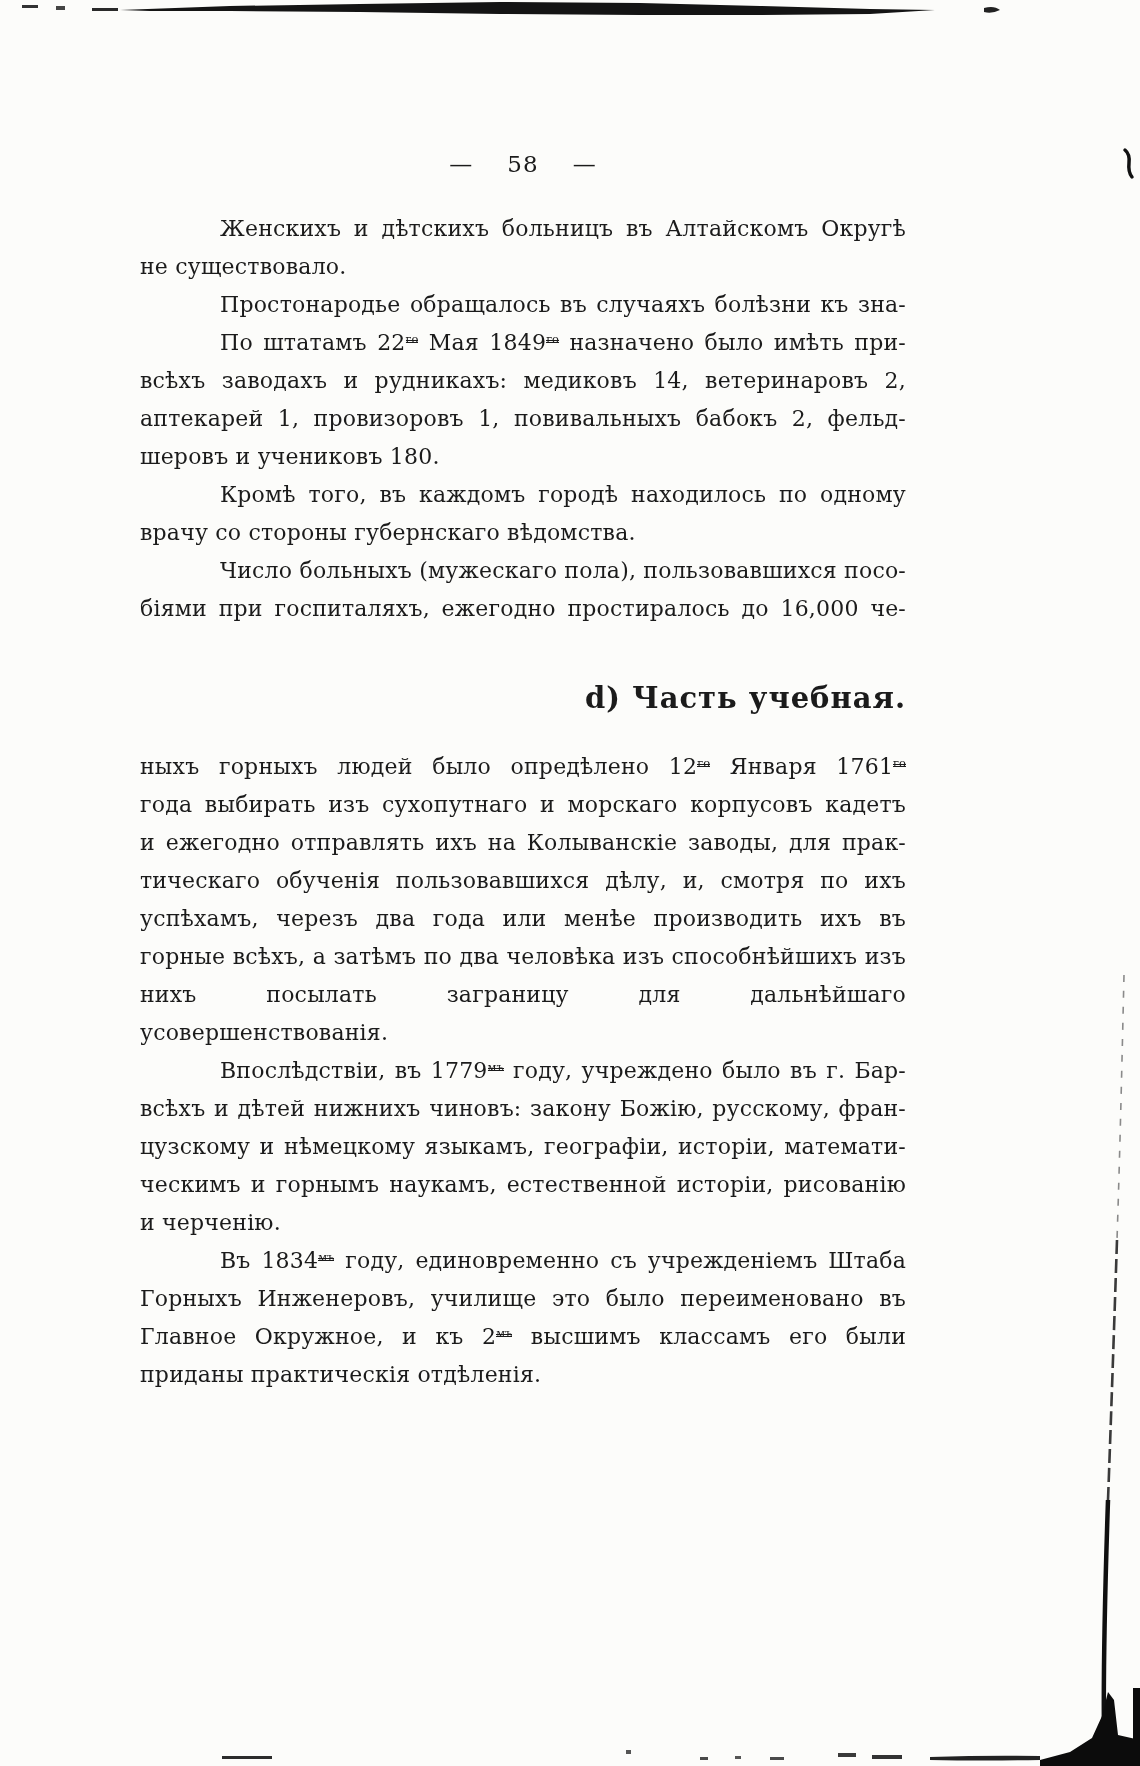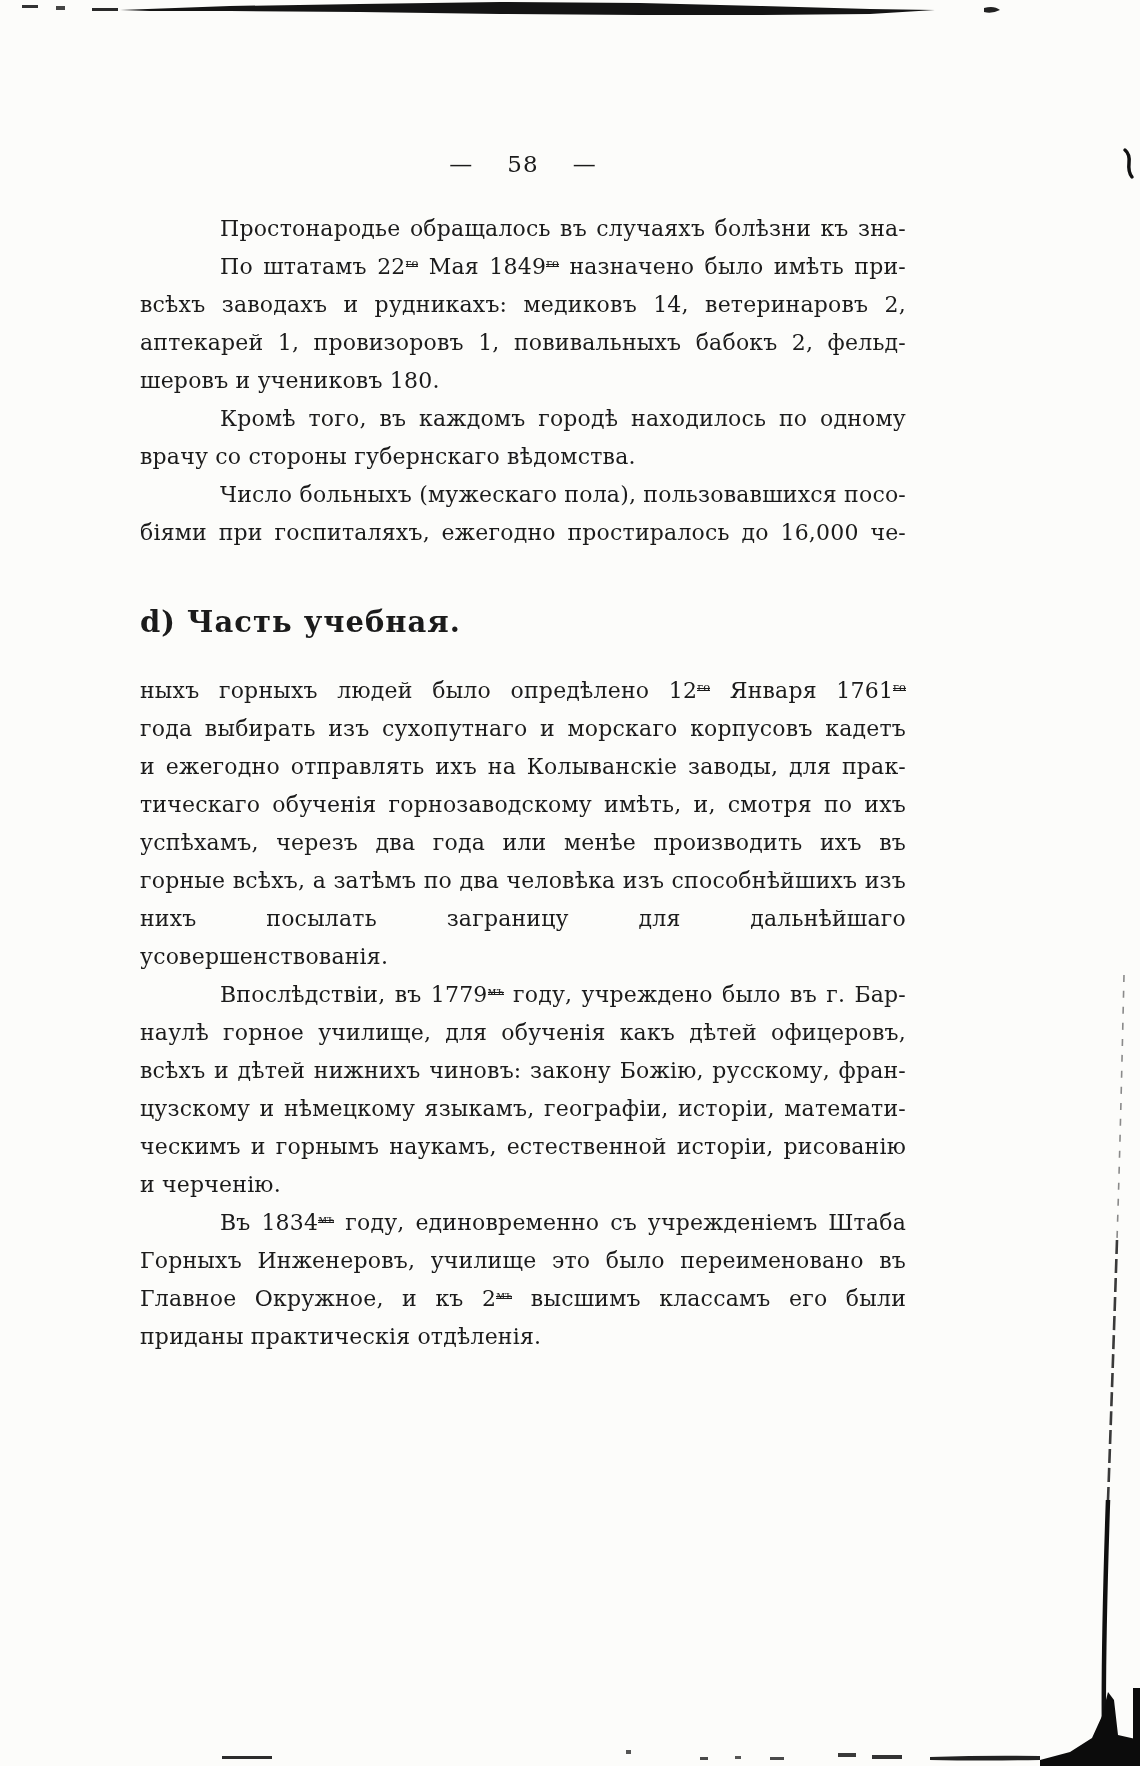--- a/index.html
+++ b/index.html
@@ -52,21 +52,21 @@
     font-size: 0.52em;
     line-height: 0;
     position: relative;
     top: -0.62em;
     border-bottom: 3px double #1b1b1b;
     padding-bottom: 1px;
     letter-spacing: 0;
   }
   .heading {
     font-weight: bold;
-    text-align: left;
+    text-align: right;
     font-size: 29px;
     line-height: 40px;
     margin-top: 50px;
     margin-bottom: 30px;
     letter-spacing: 1px;
   }
   .artifacts {
     position: absolute;
     left: 0; top: 0;
     width: 1140px;
@@ -105,20 +105,24 @@
 </svg>
 
 <div class="page-column">
   <div class="page-header">
     <span>—</span>
     <span>58</span>
     <span>—</span>
   </div>
   <div class="page-text">
       <div class="para">
+        <div class="line indent fill">Женскихъ и дѣтскихъ больницъ въ Алтайскомъ Округѣ</div>
+        <div class="line">не существовало.</div>
+      </div>
+      <div class="para">
         <div class="line indent fill">Простонародье обращалось въ случаяхъ болѣзни къ зна-</div>
       </div>
       <div class="para">
         <div class="line indent fill">По штатамъ 22<span class="sup">го</span> Мая 1849<span class="sup">го</span> назначено было имѣть при-</div>
         <div class="line fill">всѣхъ заводахъ и рудникахъ: медиковъ 14, ветеринаровъ 2,</div>
         <div class="line fill">аптекарей 1, провизоровъ 1, повивальныхъ бабокъ 2, фельд-</div>
         <div class="line">шеровъ и учениковъ 180.</div>
       </div>
       <div class="para">
         <div class="line indent fill">Кромѣ того, въ каждомъ городѣ находилось по одному</div>
@@ -126,28 +130,27 @@
       </div>
       <div class="para">
         <div class="line indent fill">Число больныхъ (мужескаго пола), пользовавшихся посо-</div>
         <div class="line fill">біями при госпиталяхъ, ежегодно простиралось до 16,000 че-</div>
       </div>
       <div class="heading">d) Часть учебная.</div>
       <div class="para">
         <div class="line fill">ныхъ горныхъ людей было опредѣлено 12<span class="sup">го</span> Января 1761<span class="sup">го</span></div>
         <div class="line fill">года выбирать изъ сухопутнаго и морскаго корпусовъ кадетъ</div>
         <div class="line fill">и ежегодно отправлять ихъ на Колыванскіе заводы, для прак-</div>
-        <div class="line fill">тическаго обученія горнозаводскому имѣть, и, смотря по ихъ</div>
+        <div class="line fill">тическаго обученія пользовавшихся дѣлу, и, смотря по ихъ</div>
         <div class="line fill">успѣхамъ, черезъ два года или менѣе производить ихъ въ</div>
         <div class="line fill">горные всѣхъ, а затѣмъ по два человѣка изъ способнѣйшихъ изъ</div>
         <div class="line fill">нихъ посылать заграницу для дальнѣйшаго усовершенствованія.</div>
       </div>
       <div class="para">
         <div class="line indent fill">Впослѣдствіи, въ 1779<span class="sup">мъ</span> году, учреждено было въ г. Бар-</div>
-        <div class="line fill">наулѣ горное училище, для обученія какъ дѣтей офицеровъ,</div>
         <div class="line fill">всѣхъ и дѣтей нижнихъ чиновъ: закону Божію, русскому, фран-</div>
         <div class="line fill">цузскому и нѣмецкому языкамъ, географіи, исторіи, математи-</div>
         <div class="line fill">ческимъ и горнымъ наукамъ, естественной исторіи, рисованію</div>
         <div class="line">и черченію.</div>
       </div>
       <div class="para">
         <div class="line indent fill">Въ 1834<span class="sup">мъ</span> году, единовременно съ учрежденіемъ Штаба</div>
         <div class="line fill">Горныхъ Инженеровъ, училище это было переименовано въ</div>
         <div class="line fill">Главное Окружное, и къ 2<span class="sup">мъ</span> высшимъ классамъ его были</div>
         <div class="line">приданы практическія отдѣленія.</div>

